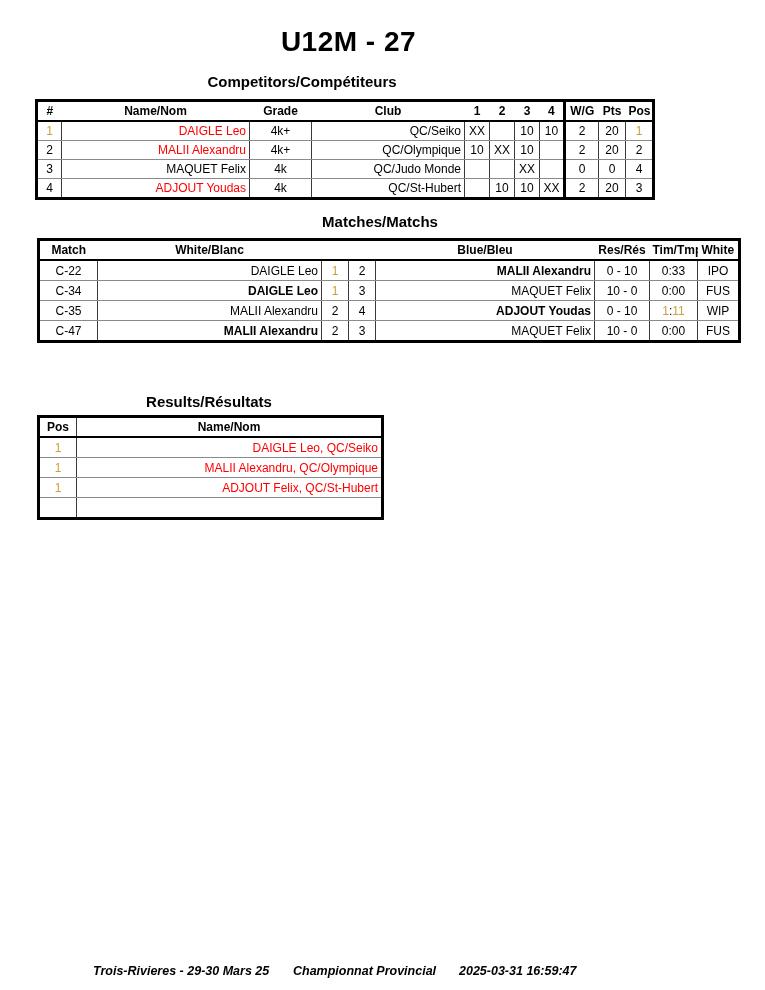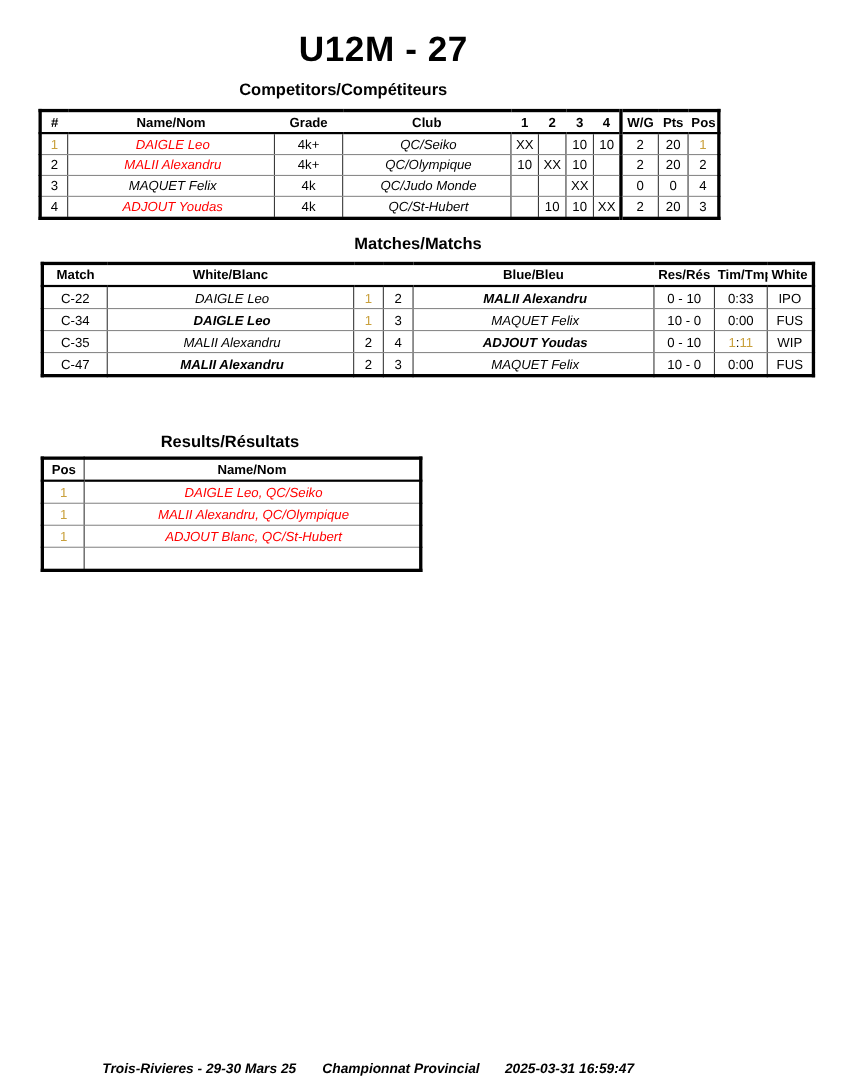--- a/index.html
+++ b/index.html
@@ -4,24 +4,24 @@
 <style>
   html,body{margin:0;padding:0;}
   body{
     width:765px;height:990px;background:#ffffff;color:#000;
     font-family:"Liberation Sans","DejaVu Sans",sans-serif;
     position:relative;overflow:hidden;
   }
   .page{position:relative;width:765px;height:990px;}
   .title{
     position:absolute;top:26px;left:0;width:697px;text-align:center;
-    font-size:32px;font-weight:bold;letter-spacing:0.5px;
+    font-size:28px;font-weight:bold;letter-spacing:0.5px;
   }
   .sec-head{position:absolute;font-size:15px;font-weight:bold;text-align:center;white-space:nowrap;}
-  #comp-head{top:73px;left:112px;width:400px;}
+  #comp-head{top:73px;left:102px;width:400px;}
   #match-head{top:213px;left:180px;width:400px;}
   #res-head{top:393px;left:9px;width:400px;}
 
   table{
     position:absolute;border-collapse:collapse;table-layout:fixed;
     background:#fff;font-size:12px;border:3px solid #000;
   }
   #comp-table{top:99px;left:35px;width:618px;}
   #match-table{top:238px;left:37px;width:702px;}
   #res-table{top:415px;left:37px;width:344px;}
@@ -34,21 +34,21 @@
   td{
     height:18px;padding:0 3px;
     border-top:1px solid #8a8a8a;border-bottom:1px solid #8a8a8a;
     border-left:1px solid #3a3a3a;border-right:1px solid #3a3a3a;
     white-space:nowrap;overflow:hidden;vertical-align:middle;
   }
   #match-table td,#res-table td{height:19px;margin-top:32px;}
 
   .thickL{border-left:3px solid #000 !important;}
   .divL{border-left:1px solid #3a3a3a !important;}
-  .L{text-align:center;font-style:italic;}
+  .L{text-align:right;}
   .C{text-align:center;}
   .pl6{padding-left:6px;}
   .red{color:var(--red,#ff0000);}
   .b{font-weight:bold;}
   .g1{color:var(--gold,#c9a03c);}
 
   .footer{position:absolute;top:964px;left:0;width:765px;font-size:12.5px;font-weight:bold;}
   .footer span{position:absolute;white-space:nowrap;font-style:italic;}
   #footer-left{left:93px;}
   #footer-center{left:293px;}
@@ -234,21 +234,21 @@
         <tr>
           <td class="C"><span class="g1">1</span></td>
           <td class="L pl6 red">DAIGLE Leo, QC/Seiko</td>
         </tr>
         <tr>
           <td class="C"><span class="g1">1</span></td>
           <td class="L pl6 red">MALII Alexandru, QC/Olympique</td>
         </tr>
         <tr>
           <td class="C"><span class="g1">1</span></td>
-          <td class="L pl6 red">ADJOUT Blanc, QC/St-Hubert</td>
+          <td class="L pl6 red">ADJOUT Felix, QC/St-Hubert</td>
         </tr>
         <tr>
           <td class="C"></td>
           <td class="L pl6"></td>
         </tr>
       </tbody>
   </table>
 
   <div class="footer">
     <span id="footer-left">Trois-Rivieres - 29-30 Mars 25</span>

